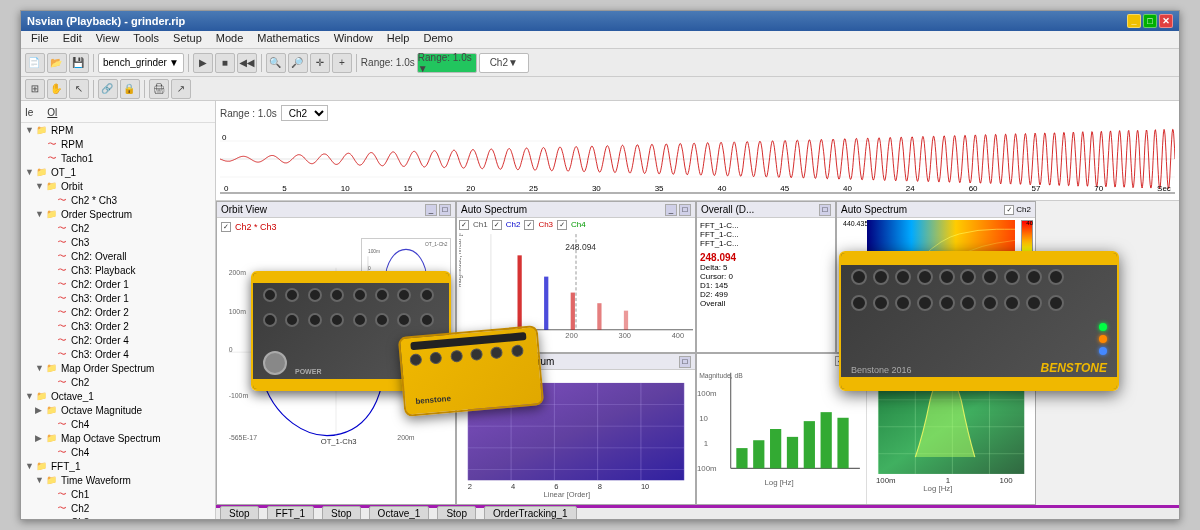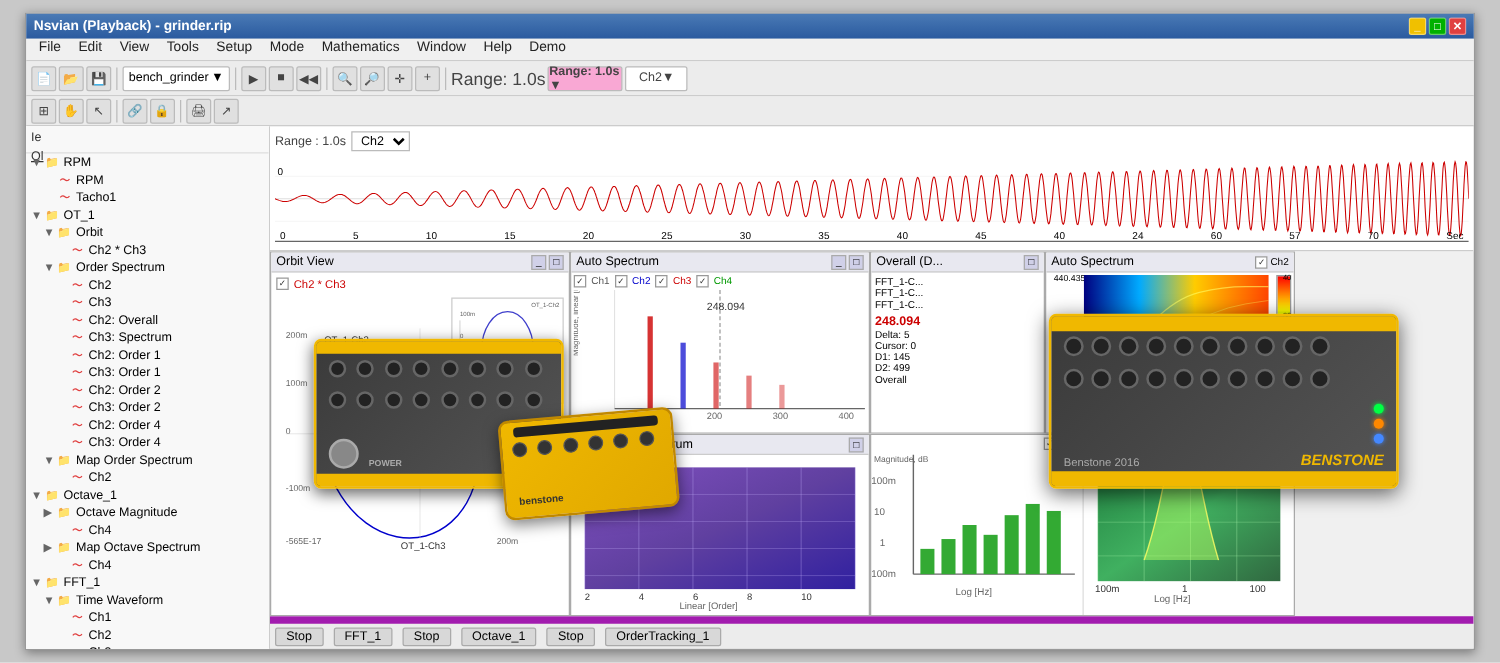--- a/index.html
+++ b/index.html
@@ -143,25 +143,25 @@
     .sidebar {
       width: 195px;
       background: #f8f8f8;
       border-right: 1px solid #ccc;
       overflow-y: auto;
       flex-shrink: 0;
       padding: 2px 0;
     }
     .sidebar-toolbar {
       display: flex;
+      align-items: center;
       padding: 2px 4px;
-      gap: 4px;
+      gap: 14px;
       border-bottom: 1px solid #ddd;
       height: 20px;
-      flex-direction: column;
     }
     .tree-item {
       display: flex;
       align-items: center;
       padding: 1px 4px;
       font-size: 10px;
       cursor: pointer;
       white-space: nowrap;
     }
     .tree-arrow {
@@ -237,23 +237,23 @@
       padding: 1px 4px;
       font-size: 10px;
       display: flex;
       align-items: center;
       justify-content: space-between;
       height: 16px;
     }
 
     
     .status-bar {
-      height: 26px;
+      height: 14px;
       background: #ececec;
-      border-top: 6px solid #a21caf;
+      border-top: 3px solid #a21caf;
       display: flex;
       align-items: center;
       padding: 0 4px;
       gap: 8px;
       font-size: 10px;
       flex-shrink: 0;
     }
     .status-item {
       padding: 1px 8px;
       background: #d8d8d8;
@@ -333,22 +333,22 @@
     <div class="toolbar-separator"></div>
     <div class="toolbar-btn">▶</div>
     <div class="toolbar-btn">■</div>
     <div class="toolbar-btn">◀◀</div>
     <div class="toolbar-separator"></div>
     <div class="toolbar-btn">🔍</div>
     <div class="toolbar-btn">🔎</div>
     <div class="toolbar-btn">✛</div>
     <div class="toolbar-btn">+</div>
     <div class="toolbar-separator"></div>
-    <span style="font-size:14px;color:#444;">Range: 1.0s</span>
-    <div class="toolbar-btn" style="width:60px;background:#f9a8d4;border:1px solid #bbb;font-weight:bold;">
+    <span style="font-size:10px;color:#444;">Range: 1.0s</span>
+    <div class="toolbar-btn" style="width:60px;background:#22c55e;border:1px solid #bbb;">
       <span>Range: 1.0s ▼</span>
     </div>
     <div class="toolbar-btn" style="width:50px;background:white;border:1px solid #bbb;">
       <span>Ch2</span>
       <span> ▼</span>
     </div>
   </div>
 
   <div class="toolbar2">
     <div class="toolbar-btn">⊞</div>
@@ -409,21 +409,21 @@
       <div class="tree-item tree-indent-3">
         <span class="tree-icon tree-icon-wave">〜</span>
         <span>Ch3</span>
       </div>
       <div class="tree-item tree-indent-3">
         <span class="tree-icon tree-icon-wave">〜</span>
         <span>Ch2: Overall</span>
       </div>
       <div class="tree-item tree-indent-3">
         <span class="tree-icon tree-icon-wave">〜</span>
-        <span>Ch3: Spectrum</span>
+        <span>Ch3: Playback</span>
       </div>
       <div class="tree-item tree-indent-3">
         <span class="tree-icon tree-icon-wave">〜</span>
         <span>Ch2: Order 1</span>
       </div>
       <div class="tree-item tree-indent-3">
         <span class="tree-icon tree-icon-wave">〜</span>
         <span>Ch3: Order 1</span>
       </div>
       <div class="tree-item tree-indent-3">

